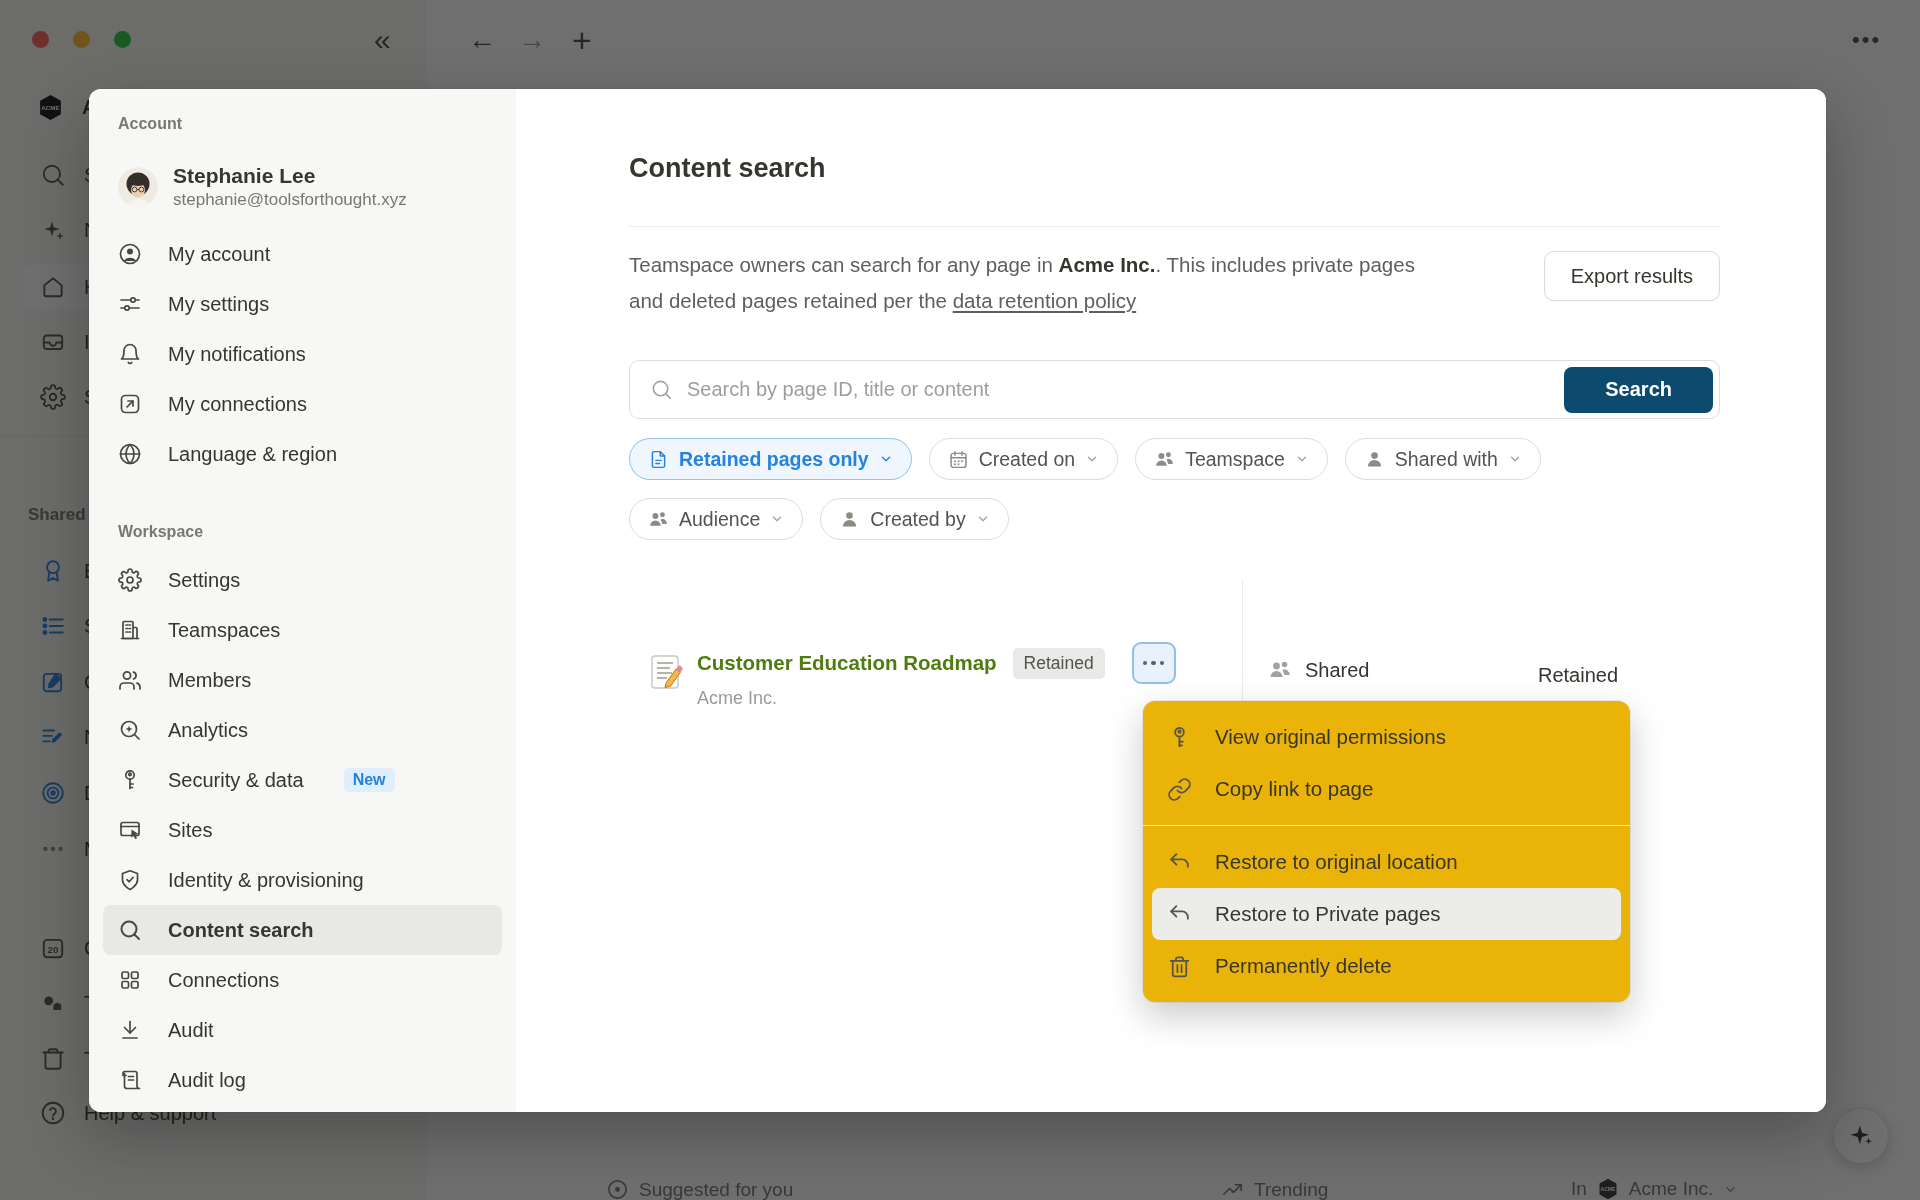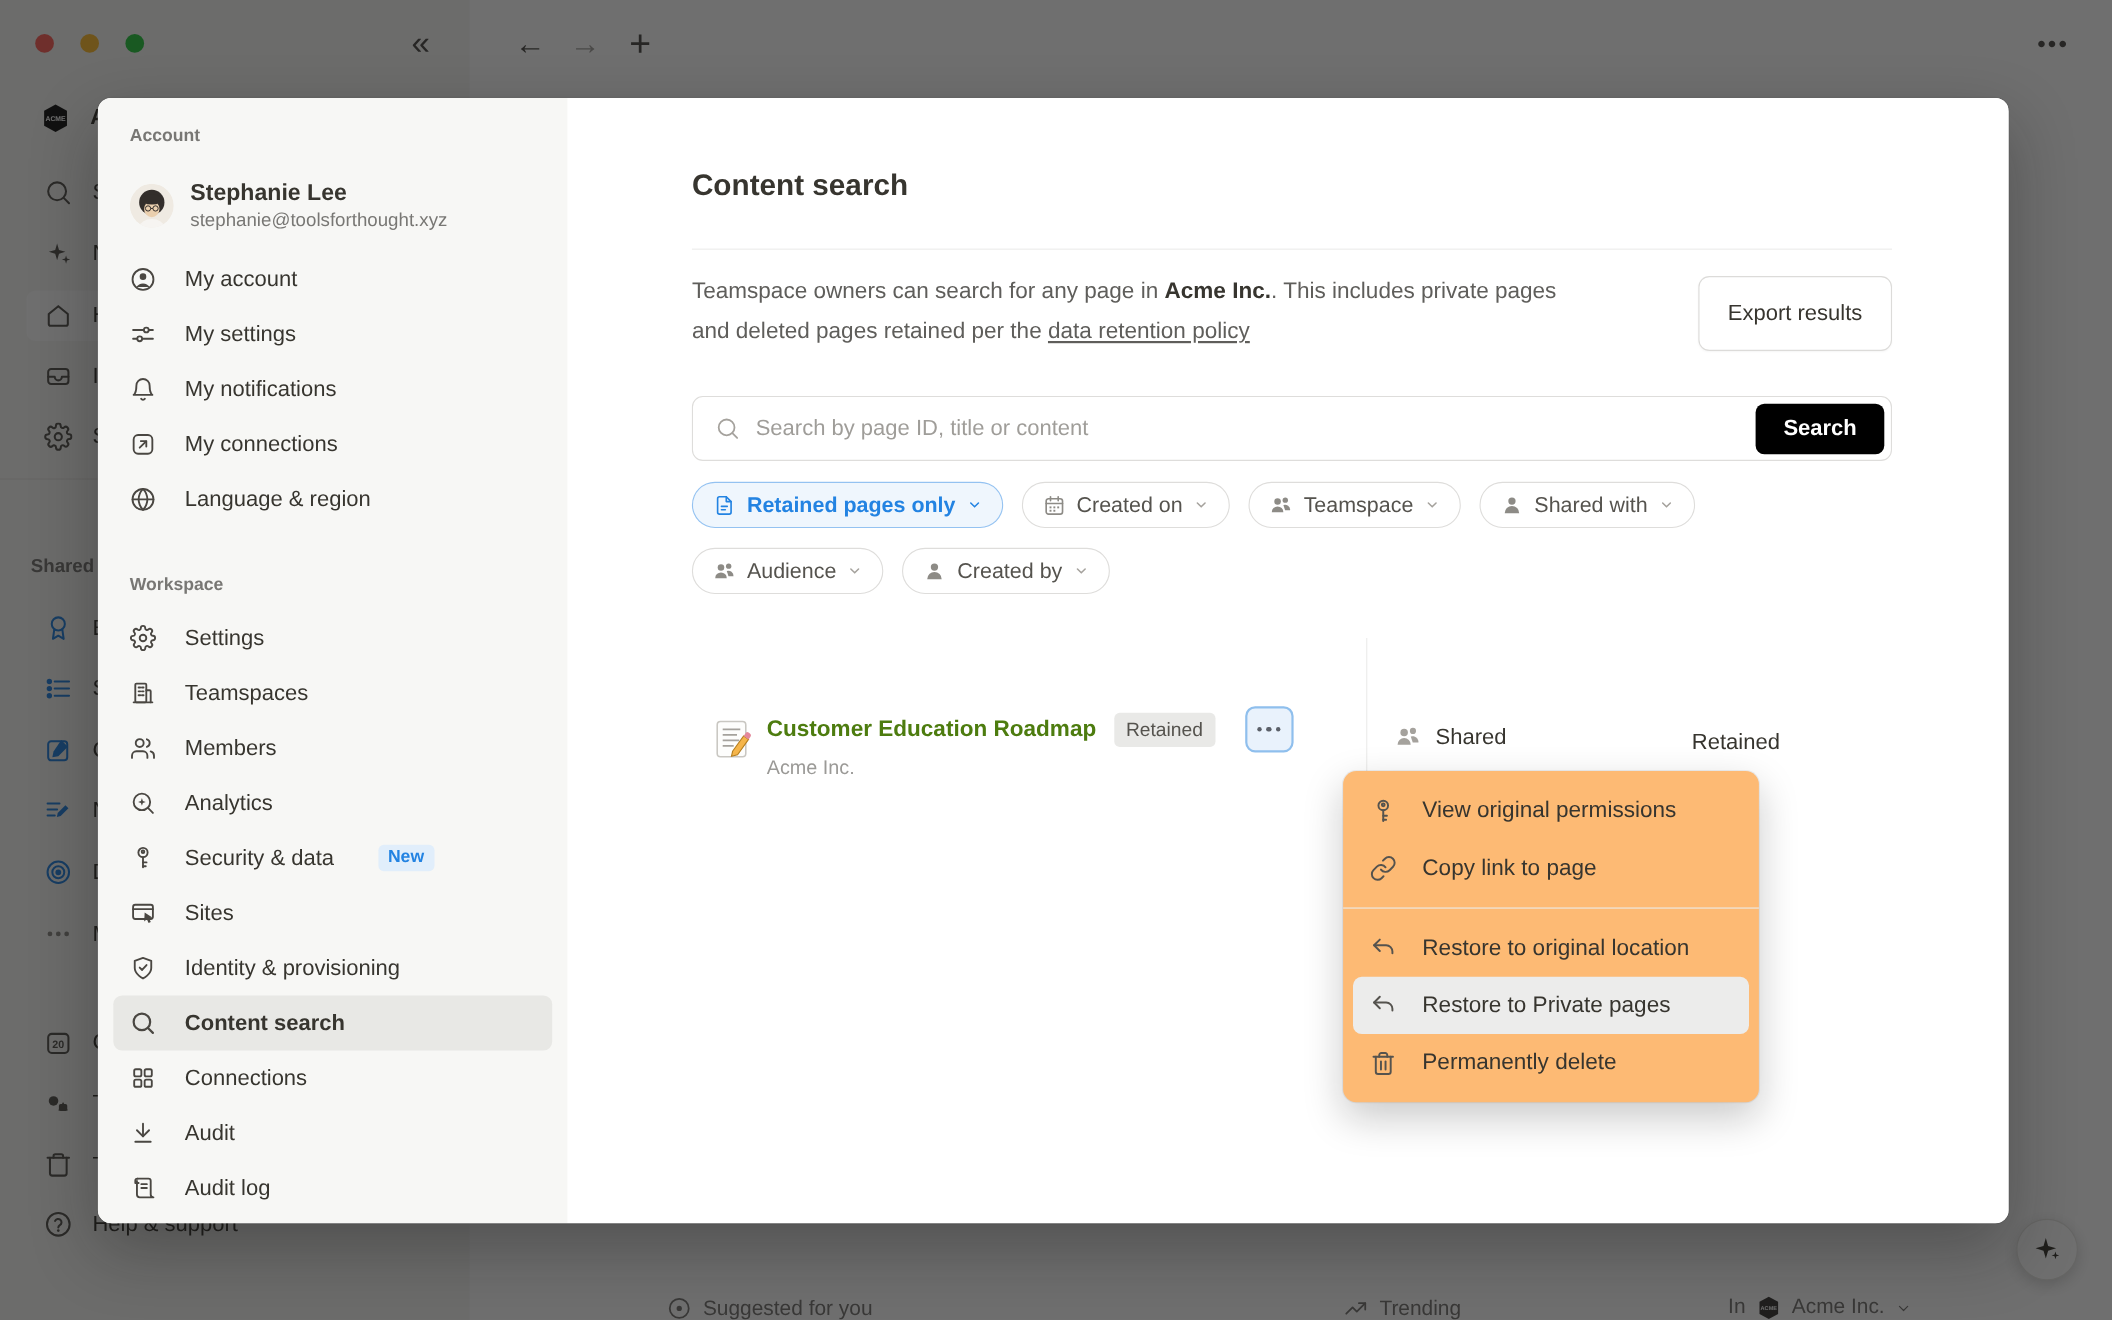--- a/index.html
+++ b/index.html
@@ -44,28 +44,28 @@
   .ms-item .ic { width:24px; height:24px; color:#4a4742; flex:none; }
   .ms-item.active { background:#e8e8e5; font-weight:700; }
   .badge-new { margin-left:14px; font-size:16px; font-weight:600; color:#2383e2; background:#e1eefb; border-radius:5px; padding:3px 9px; }
 
   .mm { position:relative; flex:1; background:#fff; }
   .page-title { position:absolute; left:113px; top:64px; font-size:27px; font-weight:700; color:#37352f; }
   .hdivider { position:absolute; left:113px; right:106px; top:137px; height:1px; background:#ebebea; }
   .desc { position:absolute; left:113px; top:158px; width:800px; font-size:20.5px; line-height:36px; color:#5f5e5b; }
   .desc b { color:#37352f; font-weight:700; }
   .desc u { text-underline-offset:3px; cursor:pointer; }
-  .export-btn { position:absolute; right:106px; top:162px; height:68px; padding:0 26px; border:1px solid #dcdbd9; border-radius:10px;
+  .export-btn { position:absolute; right:106px; top:162px; height:50px; padding:0 26px; border:1px solid #dcdbd9; border-radius:10px;
                 background:#fff; font-size:20px; color:#37352f; display:flex; align-items:center; box-shadow:0 1px 2px rgba(15,15,15,.04); cursor:pointer; }
   .search-wrap { position:absolute; left:113px; right:106px; top:271px; height:59px; border:1px solid #dedddb; border-radius:10px;
                  display:flex; align-items:center; padding-left:20px; background:#fff; }
   .search-wrap .mag { color:#a5a29d; flex:none; }
   .search-wrap input { flex:1; border:none; outline:none; font-size:20px; margin-left:14px; color:#37352f; font-family:inherit; background:transparent; }
   .search-wrap input::placeholder { color:#9f9d99; }
-  .search-btn { margin-right:6px; height:46px; padding:0 25px; border:none; border-radius:8px; background:#000000; color:#fff;
+  .search-btn { margin-right:6px; height:46px; padding:0 41px; border:none; border-radius:8px; background:#0c4a6e; color:#fff;
                 font-size:20px; font-weight:600; font-family:inherit; cursor:pointer; }
   .chips { position:absolute; left:113px; display:flex; gap:17px; }
   .chips.r1 { top:349px; } .chips.r2 { top:409px; }
   .chip { height:42px; border:1px solid #dedddb; border-radius:21px; background:#fff; display:flex; align-items:center; gap:10px;
           padding:0 18px; font-size:19.5px; color:#55534e; cursor:pointer; }
   .chip .cic { color:#8d8b86; } .chip .chev { color:#a5a29d; }
   .chip.active { color:#2383e2; border-color:rgba(35,131,226,.45); background:rgba(35,131,226,.07); font-weight:600; }
   .chip.active .cic, .chip.active .chev { color:#2383e2; }
 
   .table { position:absolute; left:113px; right:106px; top:491px; height:143px; }
@@ -81,21 +81,21 @@
   .row-badge { background:#e9e9e7; border-radius:5px; padding:5px 11px; font-size:17.5px; color:#55534e; }
   .dots-btn { width:44px; height:42px; border-radius:9px; background:#e9f2fc; border:2px solid #8fbfed; display:flex; align-items:center;
               justify-content:center; gap:4px; cursor:pointer; margin-left:11px; }
   .dots-btn i { width:4.5px; height:4.5px; border-radius:50%; background:#5b6069; display:block; }
   .row-sub { position:absolute; left:68px; top:60px; font-size:18px; color:#9b9a97; }
   .row-loc { position:absolute; left:639px; top:30px; display:flex; align-items:center; gap:13px; font-size:20px; color:#37352f; }
   .row-loc .pic { color:#a5a29d; }
   .row-status { position:absolute; left:909px; top:36px; font-size:20px; color:#37352f; }
 
   
-  .cmenu { position:absolute; left:1221px; top:701px; width:378px; background:#fdba74; border-radius:12px; padding:10px 0; z-index:30;
+  .cmenu { position:absolute; left:1143px; top:701px; width:487px; background:#eab308; border-radius:12px; padding:10px 0; z-index:30;
            box-shadow:0 0 0 1px rgba(15,15,15,.06), 0 14px 36px rgba(15,15,15,.22); }
   .cm-item { height:52px; margin:0 9px; padding:0 15px; border-radius:8px; display:flex; align-items:center; gap:23px;
              font-size:20.5px; color:#37352f; cursor:pointer; }
   .cm-item .ic { width:25px; height:25px; color:#55534e; flex:none; }
   .cm-item.hovered { background:#ececeb; }
   .cm-divider { height:1px; background:#ebebea; margin:10px 0; }
 </style>
 </head>
 <body>
 

